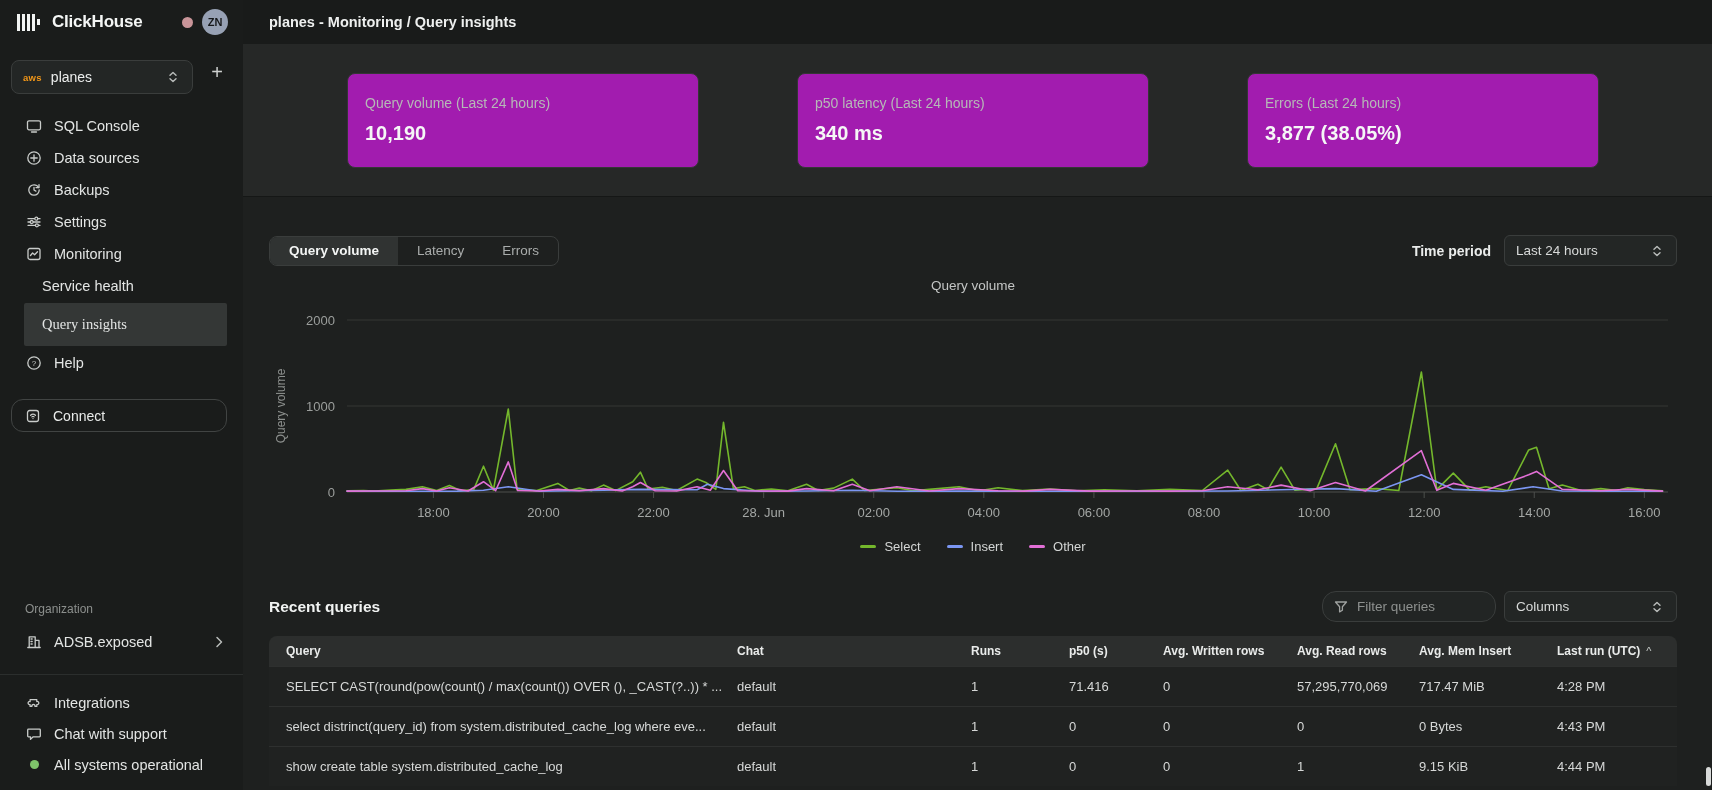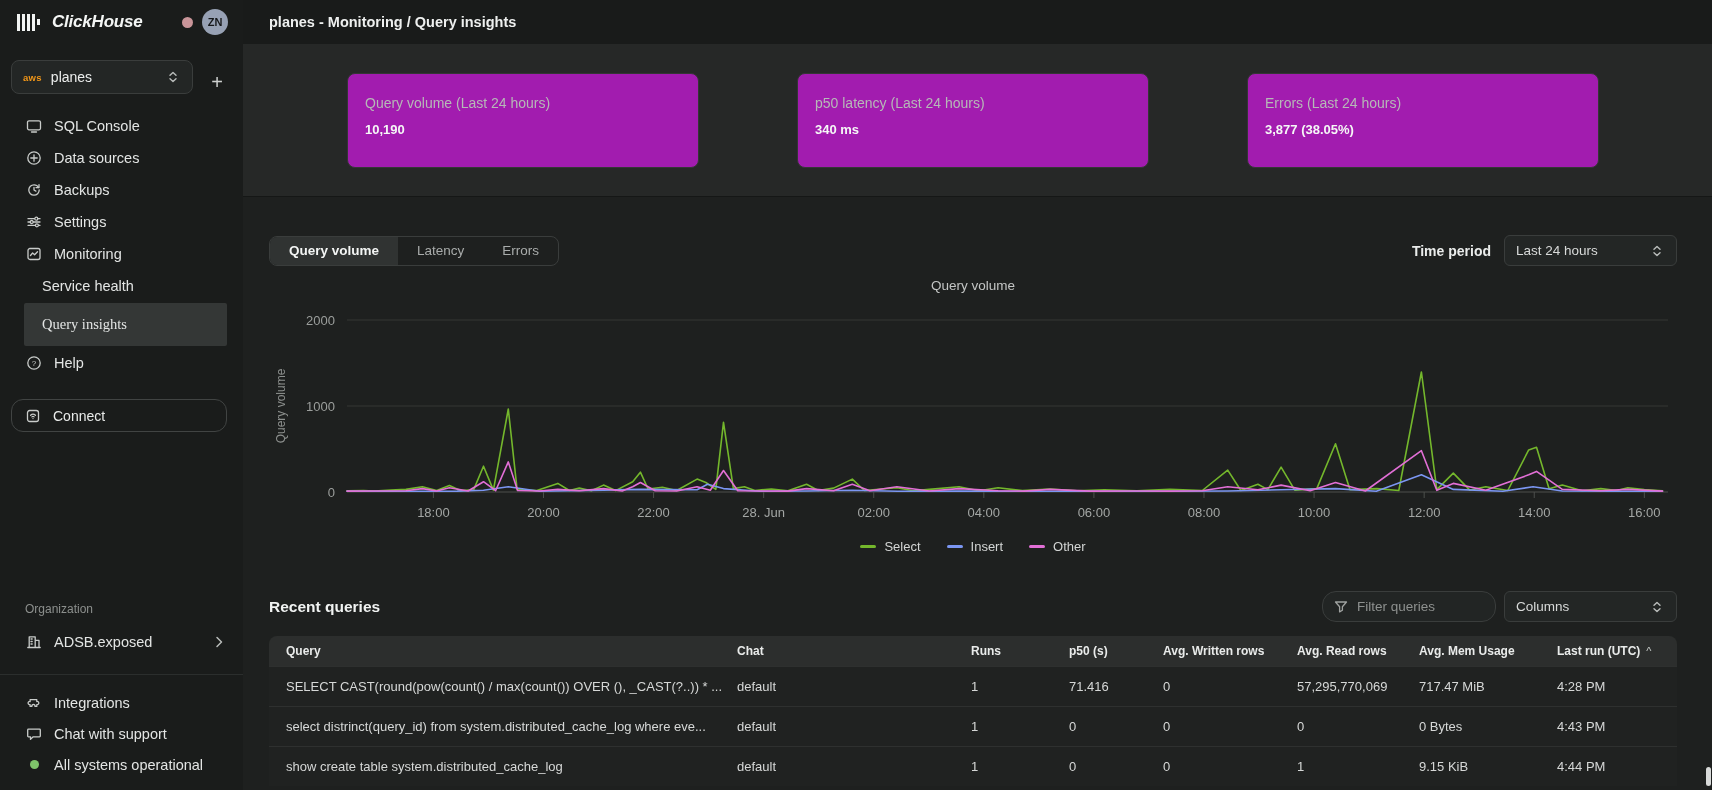--- a/index.html
+++ b/index.html
@@ -9,26 +9,26 @@
     display: flex; background: #1e201f;
     font-family: "Liberation Sans", sans-serif;
     color: #e6e8e7; position: relative;
   }
   
   .sidebar { width: 243px; min-width: 243px; background: #1a1c1b; display: flex; flex-direction: column; height: 790px; }
   .side-top { height: 44px; display: flex; align-items: center; padding: 0 15px 0 17px; gap: 9px; }
   .logo-bars { display: flex; align-items: center; gap: 2.5px; height: 18px; }
   .logo-bars i { display: block; width: 2.6px; height: 17px; background: #f2f4f3; }
   .logo-bars i.short { height: 6px; }
-  .brand { font-size: 17px; font-weight: 700; color: #f4f6f5; letter-spacing: -0.2px; margin-left: 3px; font-style: italic; }
+  .brand { font-size: 17px; font-weight: 700; color: #f4f6f5; letter-spacing: -0.2px; margin-left: 3px; }
   .side-top .spacer { flex: 1; }
   .pink-dot { width: 11px; height: 11px; border-radius: 50%; background: #c99599; }
   .avatar { width: 26px; height: 26px; border-radius: 50%; background: #97a1b4; color: #16181a;
     font-size: 11px; font-weight: 700; display: flex; align-items: center; justify-content: center; }
-  .service-row { display: flex; align-items: flex-end; margin: 16px 14px 0 11px; gap: 12px; }
+  .service-row { display: flex; align-items: flex-start; margin: 16px 14px 0 11px; gap: 12px; }
   .service-select { flex: 1; height: 34px; background: #232625; border: 1px solid #3a3d3c; border-radius: 8px;
     display: flex; align-items: center; padding: 0 11px; gap: 9px; cursor: pointer; }
   .aws-mark { color: #f29718; font-size: 9.5px; font-weight: 700; letter-spacing: 0.3px; }
   .service-name { font-size: 14px; color: #eceeed; flex: 1; }
   .plus-btn { font-size: 20px; color: #cfd1d0; background: none; border: none; cursor: pointer; line-height: 1; padding: 2px 6px; }
   .nav { margin-top: 16px; }
   .nav-item, .foot-item, .org-row { height: 32px; display: flex; align-items: center; padding-left: 26px; gap: 12px;
     font-size: 14.5px; color: #e3e5e4; cursor: pointer; }
   .nav-item.sub { padding-left: 42px; }
   .nav-item.active { background: #343736; border-radius: 2px; margin: 1px 16px 1px 24px; padding-left: 18px; height: 43px; font-family: Liberation Serif, serif; }
@@ -44,21 +44,21 @@
   .dot-ok { width: 9px; height: 9px; border-radius: 50%; background: #7ec36a; margin: 0 3.5px; flex: none; }
   .side-bottom-pad { height: 10px; }
   
   .main { flex: 1; display: flex; flex-direction: column; height: 790px; overflow: hidden; }
   .topbar { height: 44px; min-height: 44px; background: #191b1a; display: flex; align-items: center; padding: 0 26px; }
   .topbar .title { font-size: 14.5px; font-weight: 700; color: #eef0ef; }
   .stats-band { height: 153px; min-height: 153px; background: #262827; border-bottom: 1px solid #151716;
     display: flex; align-items: center; padding-left: 104px; gap: 98px; }
   .stat-card { width: 352px; height: 95px; background: #a21caf; border: 1px solid #343635; border-radius: 8px; padding: 21px 17px; }
   .stat-label { font-size: 14px; color: #b6b9b7; }
-  .stat-value { margin-top: 11px; font-size: 13px; font-weight: 700; color: #f5f7f6; }
+  .stat-value { margin-top: 11px; font-size: 20px; font-weight: 700; color: #f5f7f6; }
   .content { padding: 0 35px 0 26px; flex: 1; }
   .controls-row { margin-top: 38px; display: flex; align-items: center; }
   .tabs { display: flex; border: 1px solid #3a3d3c; border-radius: 8px; overflow: hidden; height: 30px; }
   .tab { padding: 0 19px; font-size: 13.5px; color: #a9acab; background: transparent; border: none;
     display: flex; align-items: center; cursor: pointer; }
   .tab.active { background: #303332; color: #f3f5f4; font-weight: 700; }
   .controls-row .spacer { flex: 1; }
   .tp-label { font-size: 14px; font-weight: 700; color: #eaecEB; margin-right: 13px; }
   .select-box { width: 173px; height: 31px; background: #232625; border: 1px solid #3a3d3c; border-radius: 6px;
     display: flex; align-items: center; padding: 0 11px; font-size: 13.5px; color: #d8dad9; cursor: pointer; }
@@ -353,21 +353,21 @@
     </div>
 
     <div class="qtable">
       <div class="trow thead-row" id="thead">
           <div>Query</div>
           <div>Chat</div>
           <div>Runs</div>
           <div>p50 (s)</div>
           <div>Avg. Written rows</div>
           <div>Avg. Read rows</div>
-          <div>Avg. Mem Usage</div>
+          <div>Avg. Mem Insert</div>
           <div>Last run (UTC)<span class="sort-caret">^</span></div>
         </div>
       <div id="tbody">
           <div class="trow tbody-row">
             <div>SELECT CAST(round(pow(count() / max(count()) OVER (), _CAST(?..)) * ...</div>
             <div>default</div>
             <div>1</div>
             <div>71.416</div>
             <div>0</div>
             <div>57,295,770,069</div>

